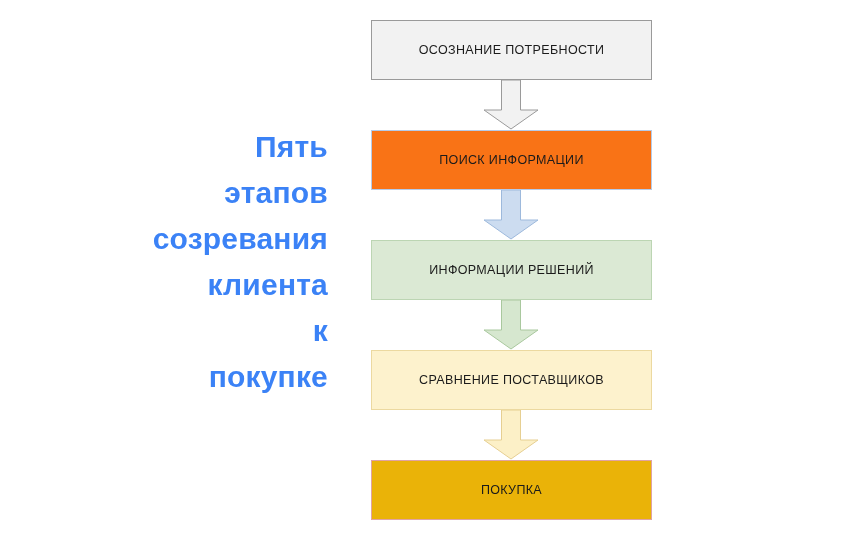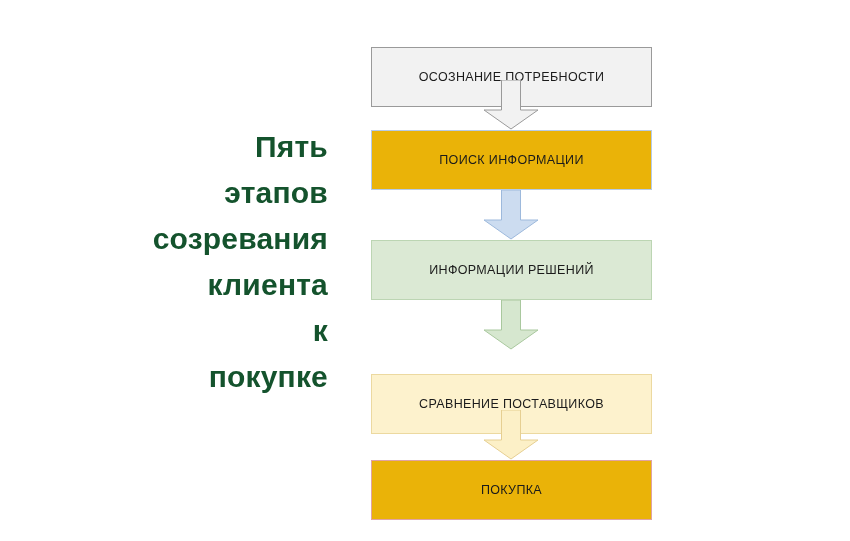--- a/index.html
+++ b/index.html
@@ -25,21 +25,21 @@
   
   .heading {
     position: absolute;
     left: 60px;
     top: 124px;
     width: 268px;
     text-align: right;
     font-size: 30px;
     line-height: 46px;
     font-weight: bold;
-    color: #14532d;
+    color: #3b82f6;
     letter-spacing: 0.2px;
     white-space: pre-line;
   }
 
   
   .flow {
     position: absolute;
     left: 371px;
     top: 20px;
     width: 281px;
@@ -59,24 +59,24 @@
 
   .step-label {
     font-size: 12.5px;
     color: #1b1b1b;
     letter-spacing: 0.35px;
     text-align: center;
     font-weight: normal;
     line-height: 1.2;
   }
 
-  .step-0 { top: 0px;   background: #f2f2f2; border: 1px solid #9a9a9a; margin-top: 27px; }
-  .step-1 { top: 110px; background: #eab308; border: 1px solid #b6cbe8; }
+  .step-0 { top: 0px;   background: #f2f2f2; border: 1px solid #9a9a9a; }
+  .step-1 { top: 110px; background: #f97316; border: 1px solid #b6cbe8; }
   .step-2 { top: 220px; background: #dbe9d4; border: 1px solid #bcd5b3; }
-  .step-3 { top: 330px; background: #fdf2cd; border: 1px solid #ecd9a0; margin-top: 24px; }
+  .step-3 { top: 330px; background: #fdf2cd; border: 1px solid #ecd9a0; }
   .step-4 { top: 440px; background: #eab308; border: 1px solid #e0a3a3; }
 
   
   .connector {
     position: absolute;
     left: 109px;
     width: 62px;
     height: 50px;
   }
   .connector svg { display: block; width: 62px; height: 50px; }

